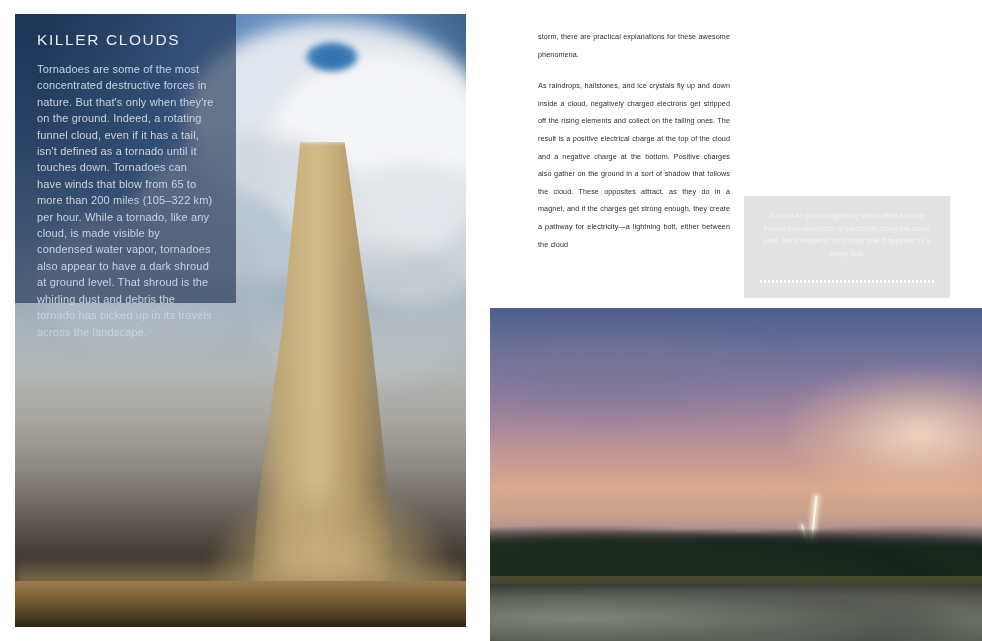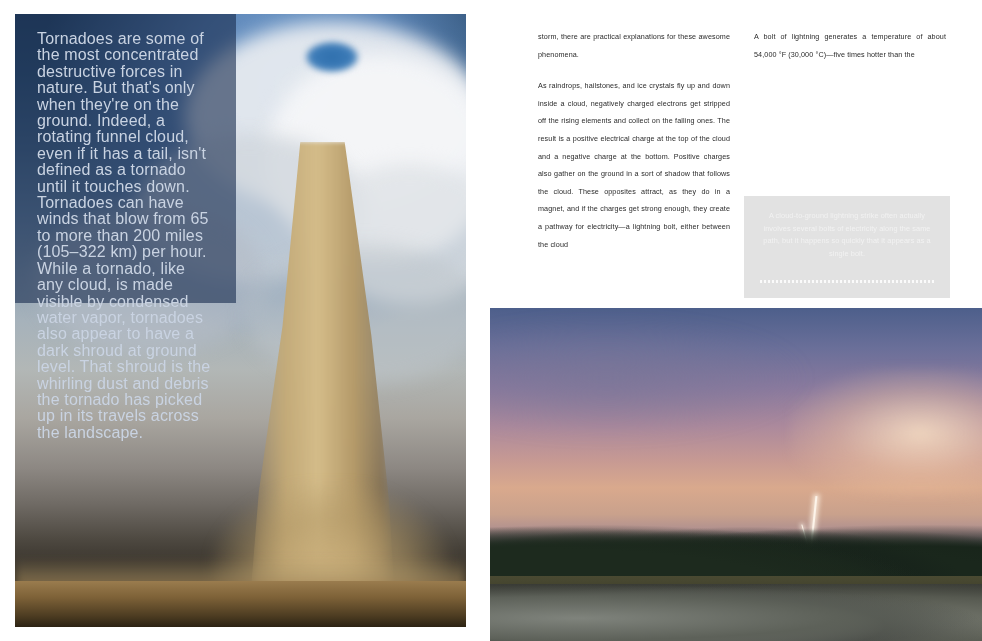--- a/index.html
+++ b/index.html
@@ -140,21 +140,21 @@
   }
   .killer-title {
     color: #e9eef6;
     font-size: 15.5px;
     letter-spacing: 1.6px;
     font-weight: normal;
     margin: 0 0 12px 0;
   }
   .killer-body {
     color: #c9d3e2;
-    font-size: 16px;
+    font-size: 11px;
     line-height: 16.4px;
     letter-spacing: 0.15px;
     margin: 0;
   }
 
   
   .right-page {
     position: absolute;
     left: 490px;
     top: 0;
@@ -333,20 +333,21 @@
       <div class="cloud-mass cl5"></div>
       <div class="cloud-mass cl6"></div>
       <div class="cloud-hole"></div>
       <div class="funnel"></div>
       <div class="funnel-dust"></div>
       <div class="ground-haze"></div>
       <div class="ground"></div>
     </div>
 
     <div class="killer-box">
+      <h2 class="killer-title">KILLER CLOUDS</h2>
       <p class="killer-body">Tornadoes are some of the most concentrated destructive forces in nature. But that's only when they're on the ground. Indeed, a rotating funnel cloud, even if it has a tail, isn't defined as a tornado until it touches down. Tornadoes can have winds that blow from 65 to more than 200 miles (105–322 km) per hour. While a tornado, like any cloud, is made visible by condensed water vapor, tornadoes also appear to have a dark shroud at ground level. That shroud is the whirling dust and debris the tornado has picked up in its travels across the landscape.</p>
     </div>
   </div>
 
   <div class="page-gutter"></div>
 
   <div class="right-page">
 
     <div class="photo-lightning">
       <div class="ltg-sky"></div>
@@ -358,21 +359,20 @@
       <div class="field"></div>
       <div class="foreground-rocks"></div>
     </div>
 
     <div class="cols">
       <div class="col">
         <p>storm, there are practical explanations for these awesome phenomena.</p>
         <p>As raindrops, hailstones, and ice crystals fly up and down inside a cloud, negatively charged electrons get stripped off the rising elements and collect on the falling ones. The result is a positive electrical charge at the top of the cloud and a negative charge at the bottom. Positive charges also gather on the ground in a sort of shadow that follows the cloud. These opposites attract, as they do in a magnet, and if the charges get strong enough, they create a pathway for electricity—a lightning bolt, either between the cloud</p>
       </div>
       <div class="col">
-        <p>A bolt of lightning generates a temperature of about 54,000 °F (30,000 °C)—five times hotter than the</p>
       </div>
     </div>
 
     <div class="quote-box">
       <p>A cloud-to-ground lightning strike often actually involves several bolts of electricity along the same path, but it happens so quickly that it appears as a single bolt.</p>
       <div class="quote-rule"></div>
     </div>
 
   </div>
 </div>

